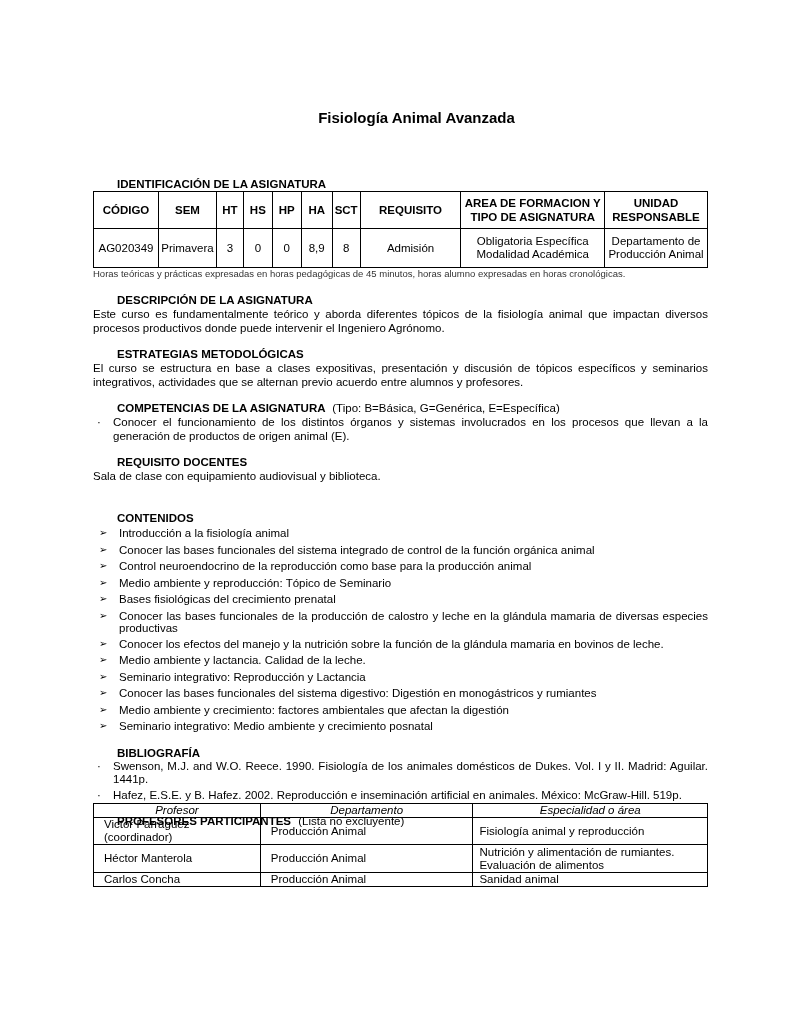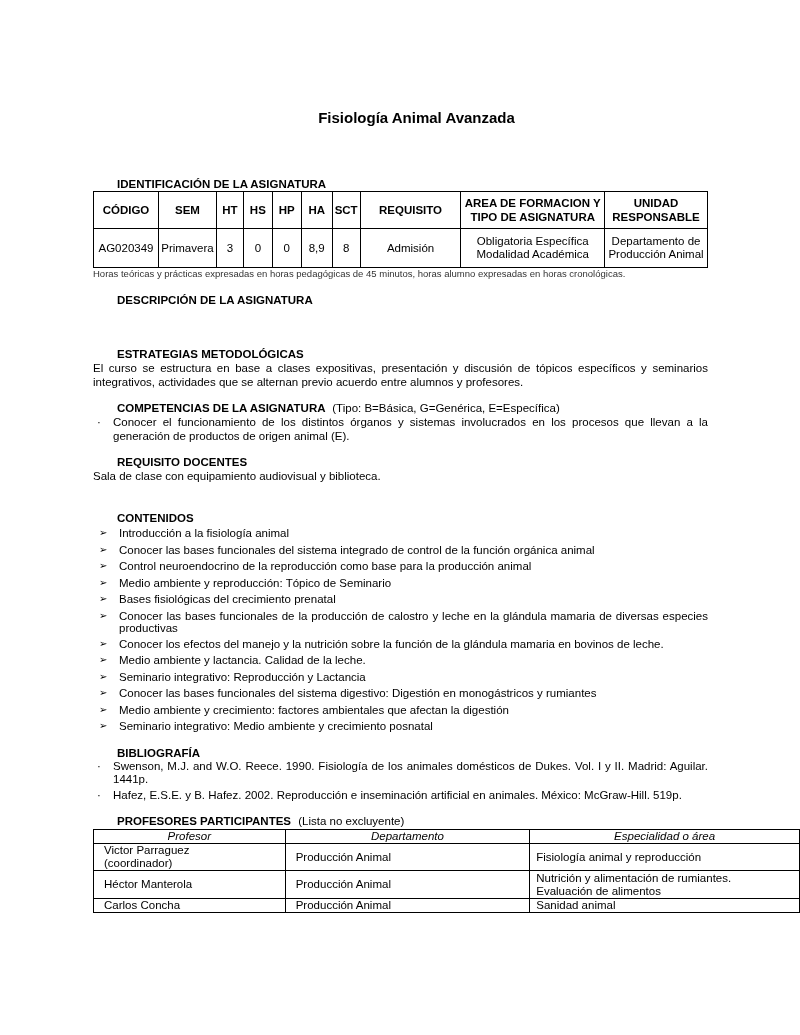--- a/index.html
+++ b/index.html
@@ -16,21 +16,21 @@
   .t1 td, .t1 th { border: 1px solid #000; text-align: center; padding: 0 1px; }
   .t1 th { font-weight: bold; height: 36px; line-height: 14px; }
   .t1 td { height: 38px; line-height: 13px; }
   .note { font-size: 9.5px; color: #333; line-height: 12px; }
   .bul { position: relative; padding-left: 20px; }
   .bul .m { position: absolute; left: 4px; top: 0; }
   ul.arrows { list-style: none; margin: 0; padding: 0; }
   ul.arrows li { position: relative; padding-left: 26px; font-size: 11.5px; line-height: 12.5px;
                  margin-bottom: 4px; text-align: justify; }
   ul.arrows li .m { position: absolute; left: 6px; top: 0; font-size: 10px; }
-  .t2 { position: absolute; left: 0; top: 829px; width: 707px; font-size: 11.5px; }
+  .t2 { position: absolute; left: 0; top: 803px; width: 615px; font-size: 11.5px; }
   .t2 td, .t2 th { border: 1px solid #000; padding: 0 10px; text-align: left; line-height: 13px; }
   .t2 th { font-weight: normal; font-style: italic; text-align: center; height: 13px; }
 </style>
 </head>
 <body>
 
 <div class="page">
 
   <div class="title">Fisiología Animal Avanzada</div>
 
@@ -72,20 +72,21 @@
       <td>Admisión</td>
       <td style="padding:0 12px">Obligatoria Específica Modalidad Académica</td>
       <td>Departamento de Producción Animal</td>
     </tr>
   </tbody>
     </table>
   <div class="abs note" style="top:268px">Horas teóricas y prácticas expresadas en horas pedagógicas de 45 minutos, horas alumno expresadas en horas cronológicas.</div>
 
   <div class="abs" style="top:294px">
     <div class="h">DESCRIPCIÓN DE LA ASIGNATURA</div>
+    <div class="p">Este curso es fundamentalmente teórico y aborda diferentes tópicos de la fisiología animal que impactan diversos procesos productivos donde puede intervenir el Ingeniero Agrónomo.</div>
   </div>
 
   <div class="abs" style="top:348px">
     <div class="h">ESTRATEGIAS METODOLÓGICAS</div>
     <div class="p">El curso se estructura en base a clases expositivas, presentación y discusión de tópicos específicos y seminarios integrativos, actividades que se alternan previo acuerdo entre alumnos y profesores.</div>
   </div>
 
   <div class="abs" style="top:402px">
     <div class="h">
       <span>COMPETENCIAS DE LA ASIGNATURA</span>

